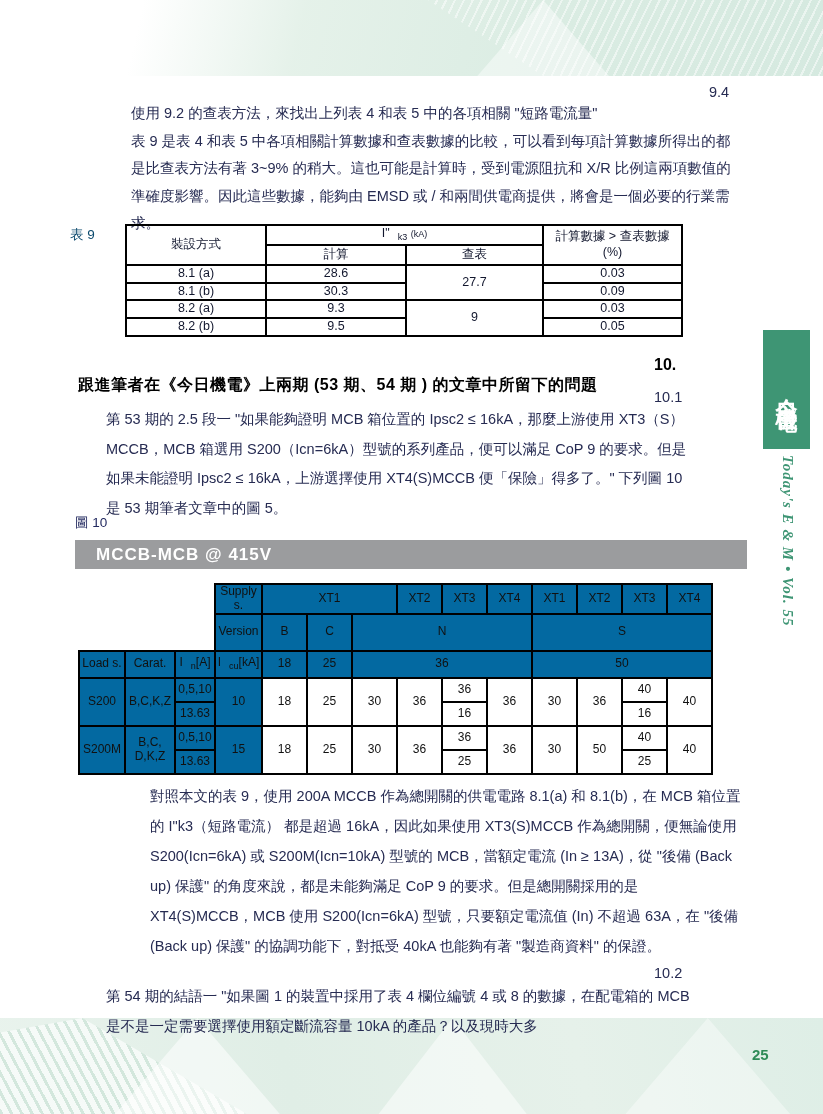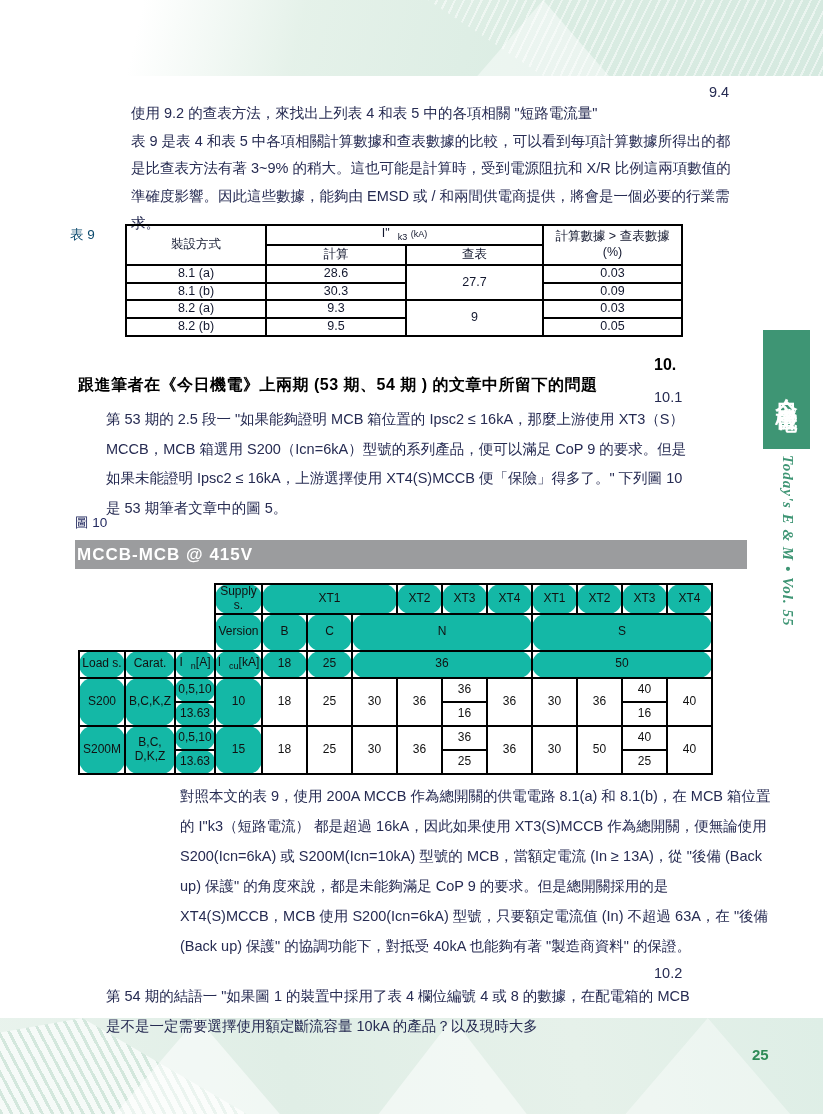--- a/index.html
+++ b/index.html
@@ -89,33 +89,33 @@
   .sec10-head .ptext { font-size:16px; line-height:22px; letter-spacing:.5px; width:620px; }
 
   .item101 { top:389px; left:106px; }
   .item101 .pnum { width:44px; }
   .item101 .ptext { width:592px; line-height:29.5px; }
 
   .fig-label { position:absolute; top:514px; left:75px; font-size:13.5px; color:#232a60; z-index:2; }
   .banner {
     position:absolute; top:540px; left:75px; width:672px; height:29px;
     background:#9b9c9e; color:#ffffff; font-weight:bold; font-size:17px;
-    line-height:29px; padding-left:2px; box-sizing:border-box; letter-spacing:1px; z-index:2;
+    line-height:29px; padding-left:21px; box-sizing:border-box; letter-spacing:1px; z-index:2;
   }
 
   .ft-wrap { position:absolute; top:583px; left:78px; z-index:2; }
   .ft { width:633px; }
   .ft td { border:2px solid #000; text-align:center; vertical-align:middle;
            font-size:12px; color:#111; padding:0 1px; background:#ffffff; line-height:1.15; }
-  .ft td.hd { background:#14b8a6;border-radius:14px; }
+  .ft td.hd { background:#0369a1; }
   .ft td.nb { border:none; background:transparent; }
   .ft .r1 { height:22px; } .ft .r2 { height:37px; } .ft .r3 { height:27px; }
   .ft .rb { height:24px; }
 
-  .after-para { top:781px; left:150px;margin-left:30px; }
+  .after-para { top:781px; left:150px; }
   .after-para .ptext { width:592px; line-height:30px; }
 
   .item102 { top:965px; left:106px; }
   .item102 .pnum { width:44px; }
   .item102 .ptext { width:592px; line-height:30px; }
 
   sub { font-size:9px; vertical-align:-3px;padding-left:8px; }
 </style>
 </head>
 <body>

